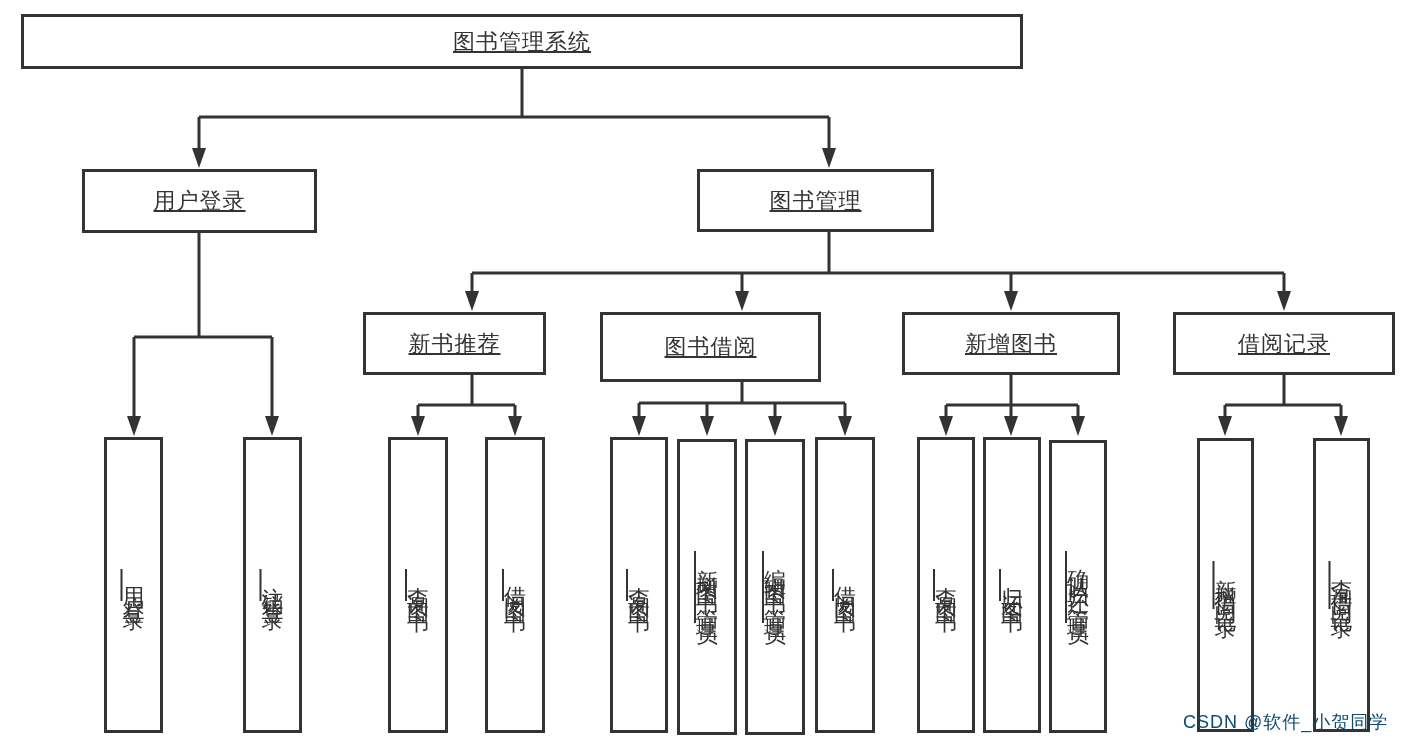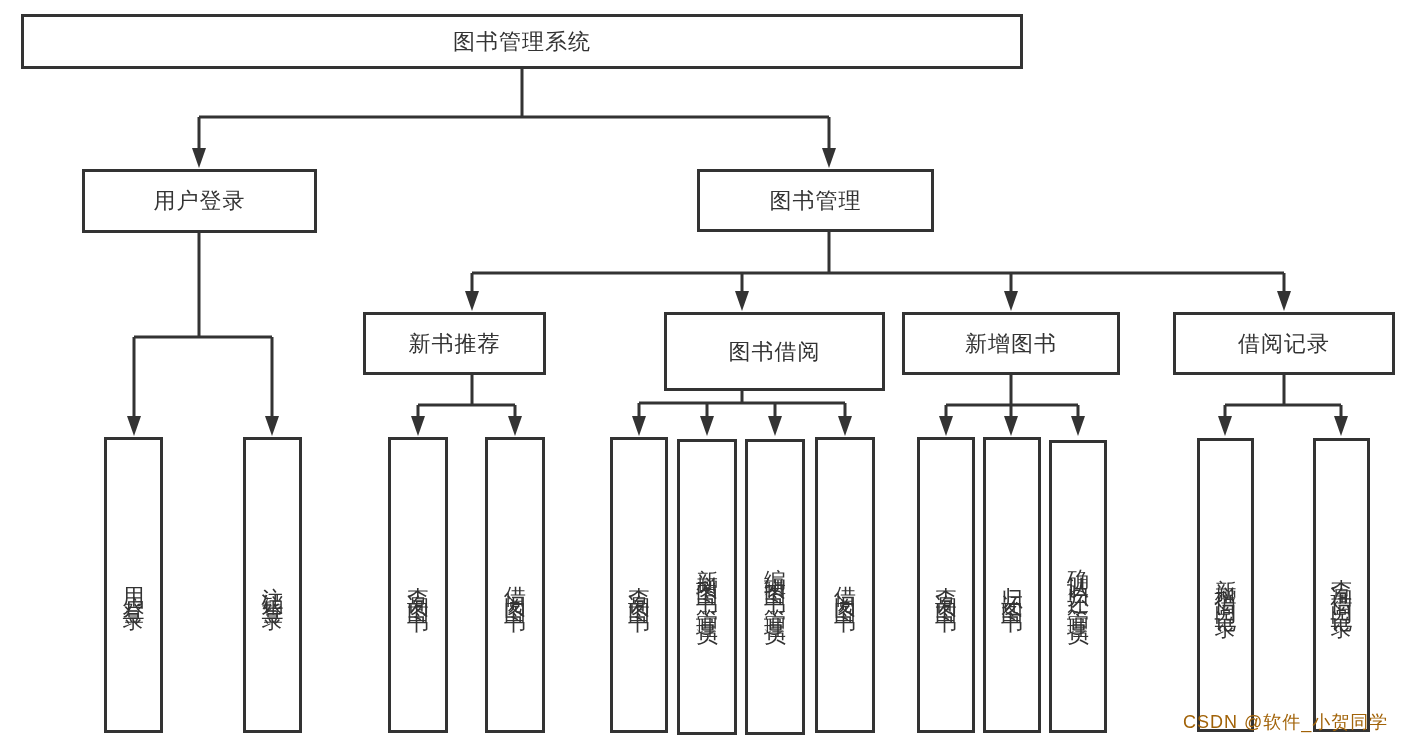--- a/index.html
+++ b/index.html
@@ -4,30 +4,30 @@
 <style>
   html,body{margin:0;padding:0;background:#ffffff;}
   .stage{
     position:relative;width:1405px;height:747px;background:#ffffff;overflow:hidden;
     font-family:"Liberation Sans","DejaVu Sans",sans-serif;color:#333333;
   }
   .connectors{position:absolute;left:0;top:0;z-index:0;}
   .node{
     position:absolute;box-sizing:border-box;background:#ffffff;border:3px solid #333333;
     display:flex;align-items:center;justify-content:center;z-index:1;
-    font-size:22px;letter-spacing:1px;white-space:nowrap;
+    font-size:22px;letter-spacing:1px;white-space:nowrap;text-decoration:underline;
   }
   .node.v{
     writing-mode:vertical-rl;letter-spacing:8px;font-size:22px;line-height:1;
     white-space:normal;
   }
   .root{border-width:3px;}
   .watermark{
     position:absolute;z-index:2;font-size:18px;letter-spacing:1px;
-    color:#a16207;white-space:nowrap;
+    color:#0c4a6e;white-space:nowrap;
   }
 </style>
 </head>
 <body>
 
 <div class="stage">
 
   <svg class="connectors" width="1405" height="747" viewBox="0 0 1405 747">
     <g stroke="#333333" stroke-width="3" fill="none">
 
@@ -67,21 +67,21 @@
       <polygon points="1334,416 1348,416 1341,436"></polygon>
     </g>
   </svg>
 
   <div class="node root" style="left:21px;top:14px;width:1002px;height:55px">图书管理系统</div>
 
   <div class="node" style="left:82px;top:169px;width:235px;height:64px">用户登录</div>
   <div class="node" style="left:697px;top:169px;width:237px;height:63px">图书管理</div>
 
   <div class="node" style="left:363px;top:312px;width:183px;height:63px">新书推荐</div>
-  <div class="node" style="left:664px;top:312px;width:221px;height:79px">图书借阅</div>
+  <div class="node" style="left:600px;top:312px;width:221px;height:70px">图书借阅</div>
   <div class="node" style="left:902px;top:312px;width:218px;height:63px">新增图书</div>
   <div class="node" style="left:1173px;top:312px;width:222px;height:63px">借阅记录</div>
 
   <div class="node v" style="left:104px;top:437px;width:59px;height:296px">用户登录</div>
   <div class="node v" style="left:243px;top:437px;width:59px;height:296px">注销登录</div>
 
   <div class="node v" style="left:388px;top:437px;width:60px;height:296px">查询图书</div>
   <div class="node v" style="left:485px;top:437px;width:60px;height:296px">借阅图书</div>
 
   <div class="node v" style="left:610px;top:437px;width:58px;height:296px">查询图书</div>

